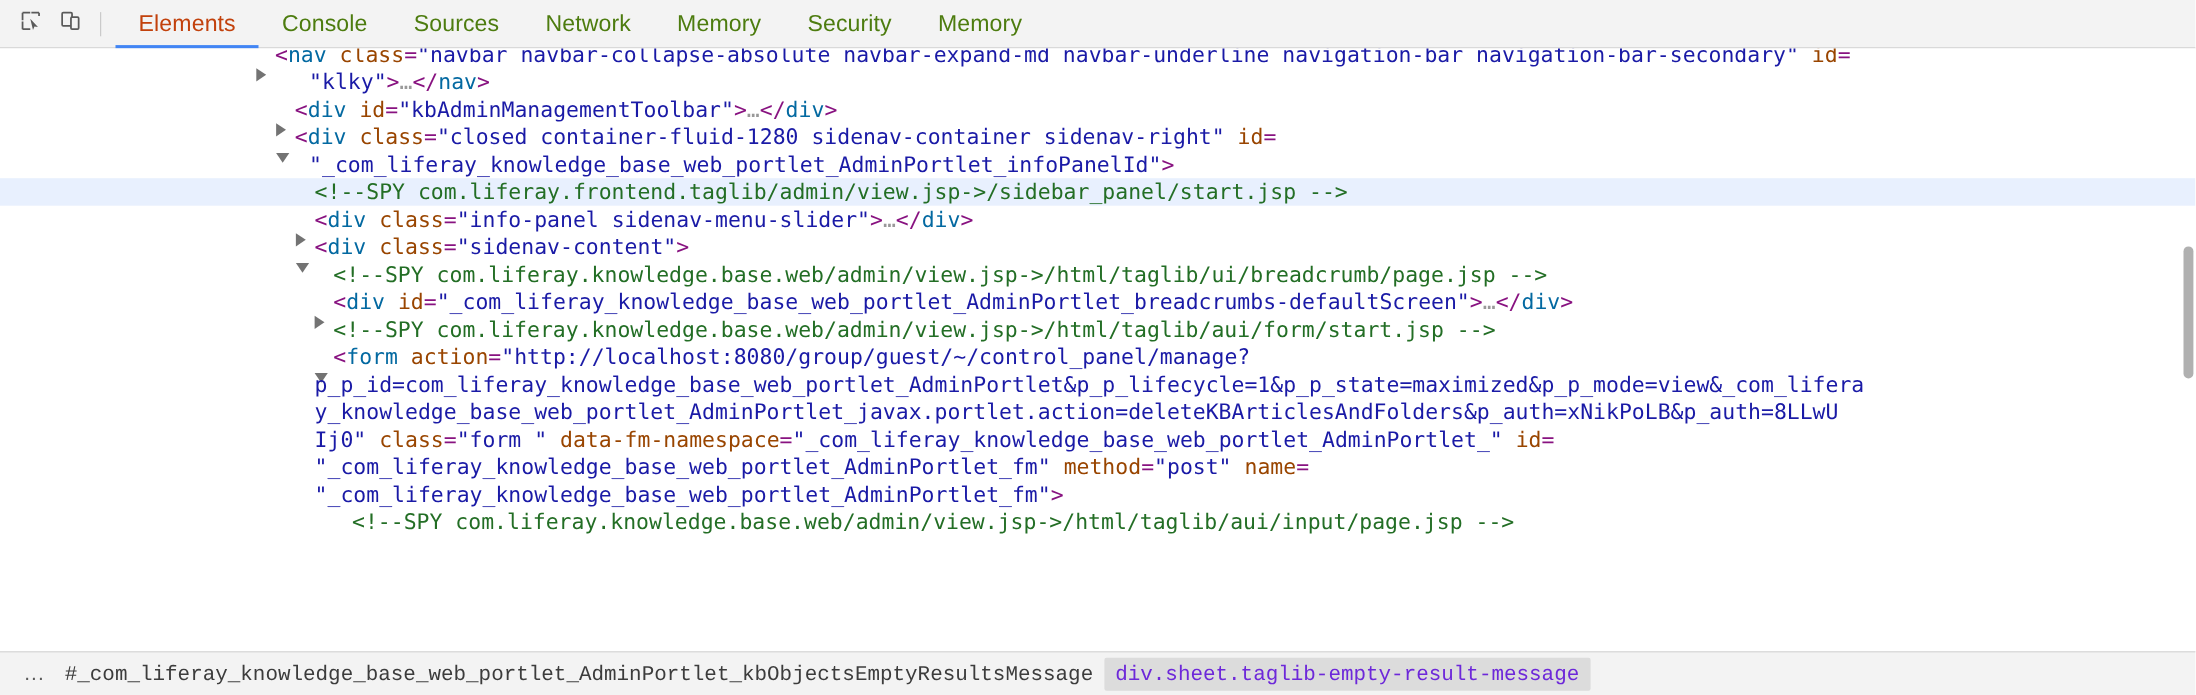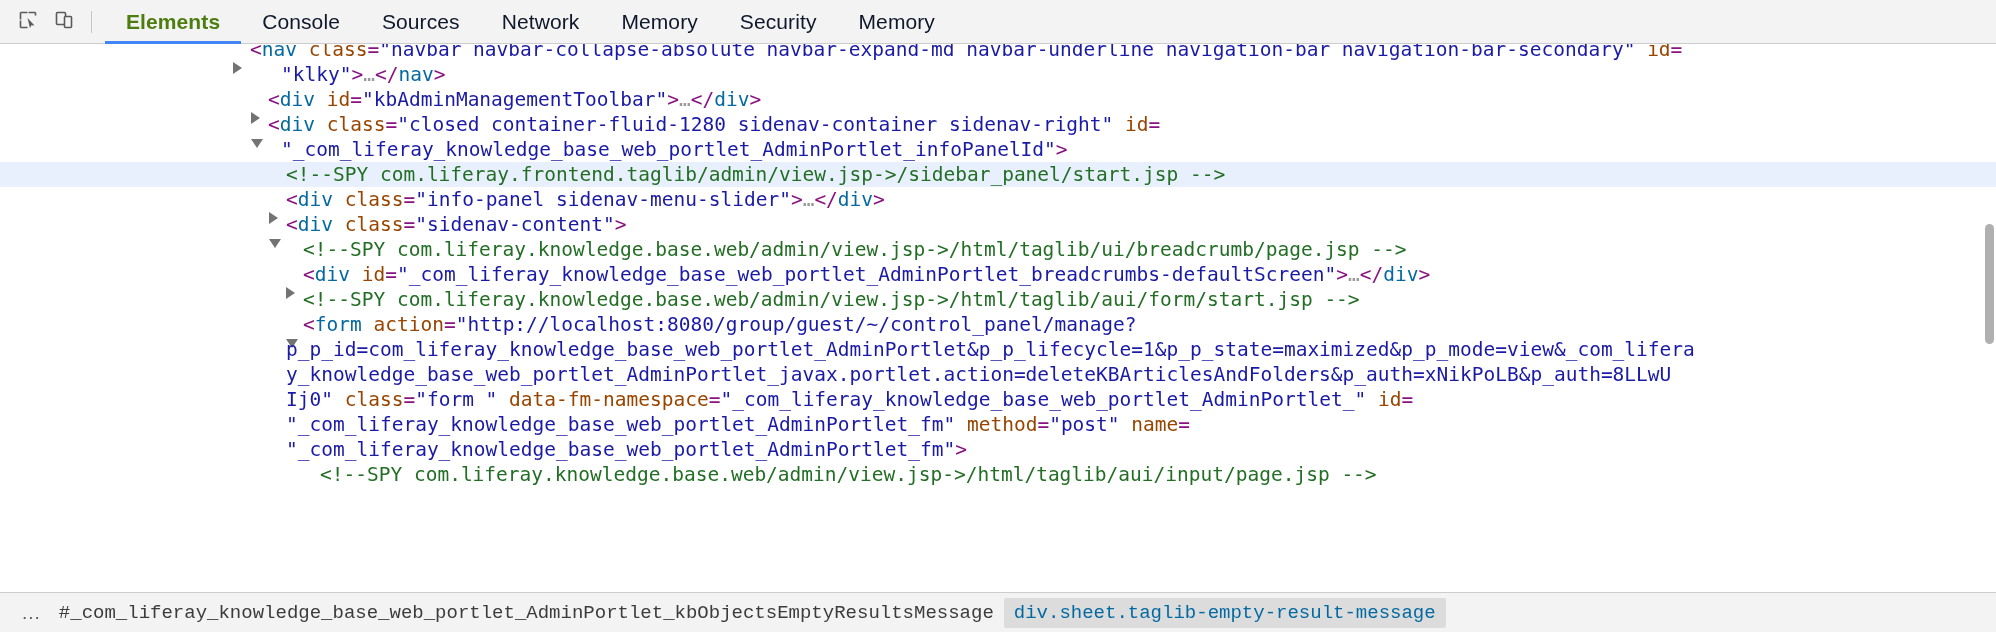--- a/index.html
+++ b/index.html
@@ -55,28 +55,28 @@
     align-items: stretch;
     height: 44px;
     margin-left: 4px;
   }
   .tab {
     position: relative;
     display: flex;
     align-items: center;
     padding: 0 21px;
     font-size: 21px;
-    color: #0f172a;
+    color: #4d7c0f;
     cursor: pointer;
     letter-spacing: 0.1px;
     white-space: nowrap;
   }
   .tab.active {
-    color: #4d7c0f;
-    font-weight: 700;
+    color: #c2410c;
+    font-weight: 400;
   }
   .tab.active::after {
     content: "";
     position: absolute;
     left: 0; right: 0; bottom: 0;
     height: 3px;
     background: #4285f4;
   }
 
   
@@ -175,21 +175,21 @@
   }
   .crumb {
     padding: 4px 10px;
     cursor: pointer;
     color: #3c3c3c;
     border-radius: 2px;
     font-family: Liberation Mono, monospace;
   }
   .crumb.selected {
     background: #dcdcdc;
-    color: #0369a1;
+    color: #6d28d9;
   }
 </style>
 </head>
 <body>
 
 <div id="app">
 
   <div class="toolbar">
 
     <div class="tool-btn">

